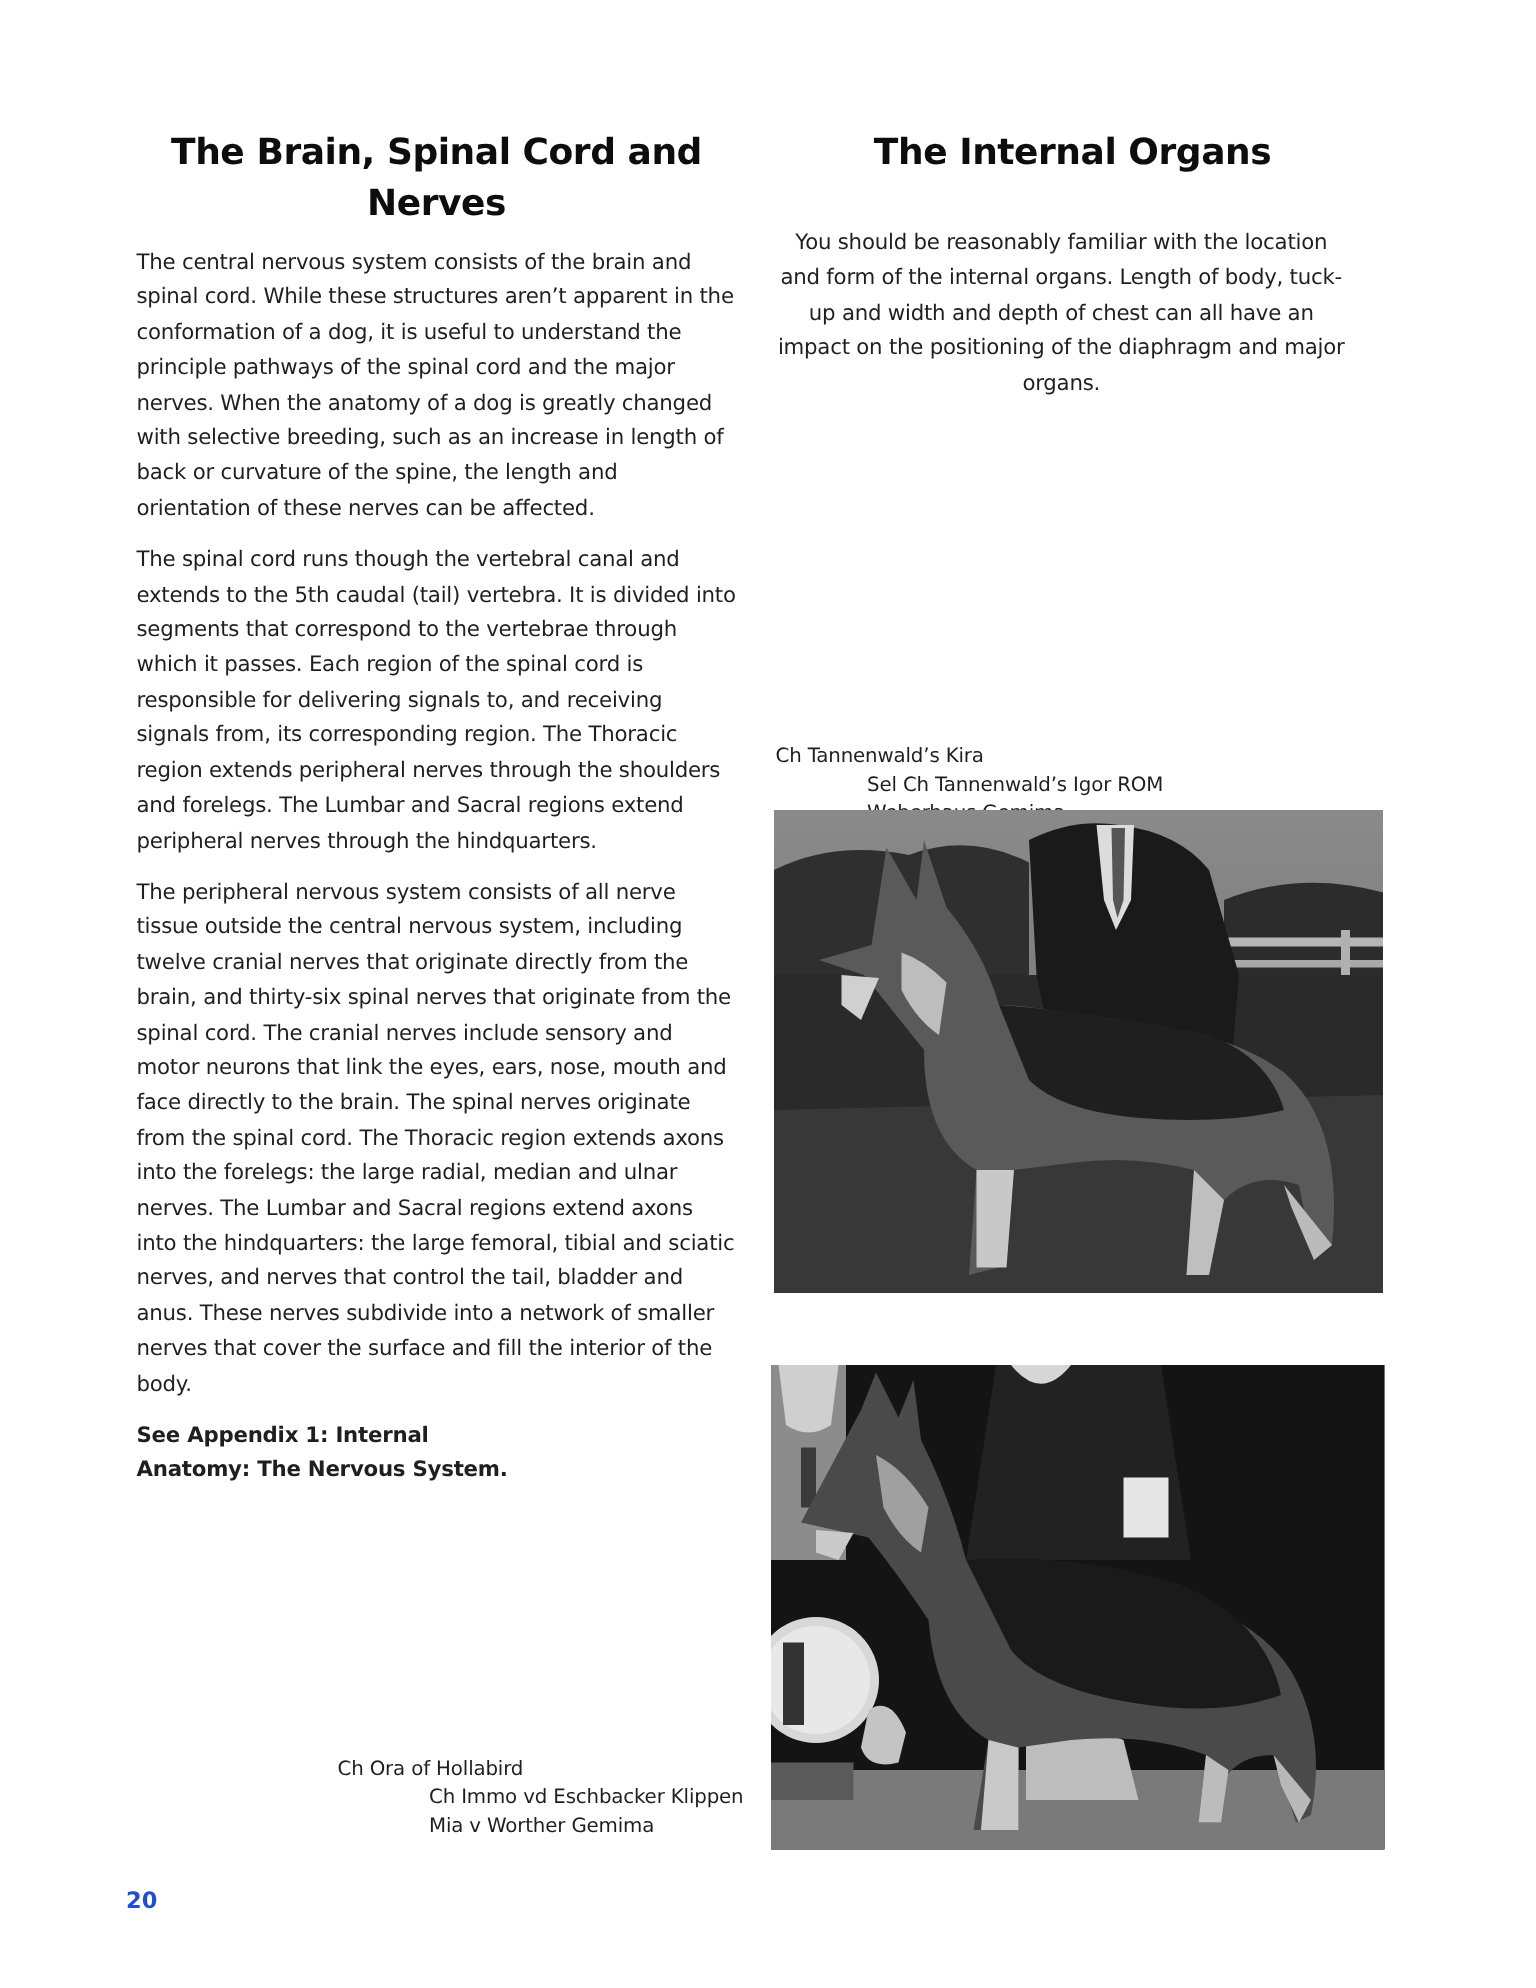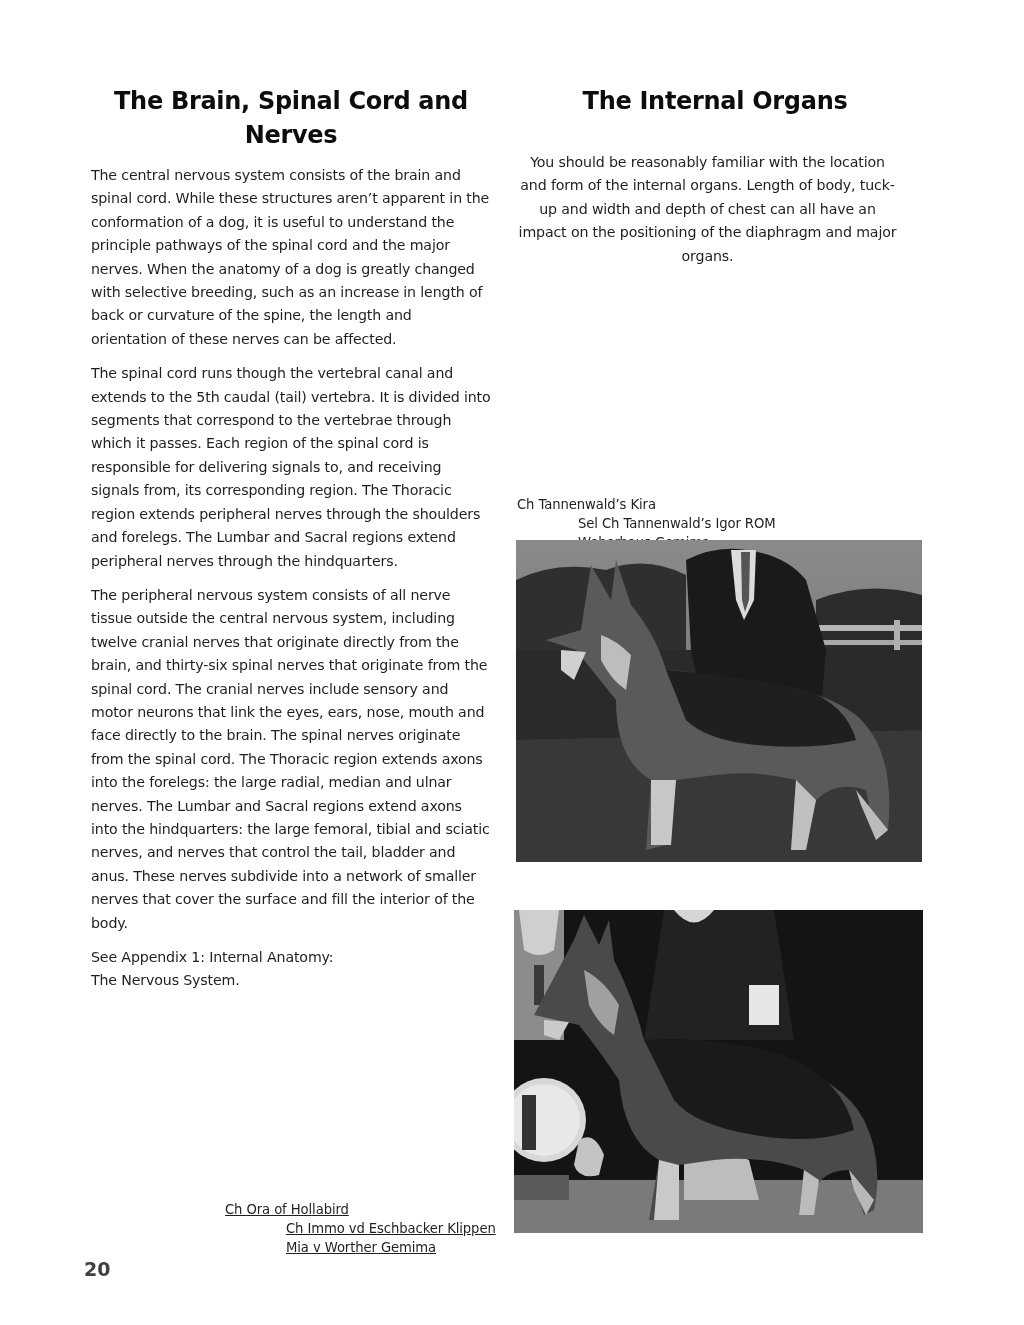--- a/index.html
+++ b/index.html
@@ -7,36 +7,36 @@
   .col { position: absolute; }
   .left { left: 91px; top: 84px; width: 400px; }
   .right { left: 515px; top: 84px; width: 400px; }
   h1 { margin: 0; font-family: "DejaVu Sans", sans-serif; font-weight: bold; font-size: 24px; line-height: 34px; color: #0d0d0d; letter-spacing: -0.3px; text-align: center; }
   .left h1 { margin-bottom: 12px; }
   .right h1 { margin-bottom: 33px; }
   p { margin: 0 0 11px 0; font-family: "DejaVu Sans", sans-serif; font-size: 14.2px; line-height: 23.4px; color: #1f1f1f; letter-spacing: -0.15px; }
   .caption { position: absolute; font-family: "DejaVu Sans", sans-serif; font-size: 13.2px; line-height: 19px; color: #1f1f1f; letter-spacing: -0.1px; }
   .caption .indent { padding-left: 61px; }
   .cap1 { left: 517px; top: 495px; }
-  .cap2 { left: 225px; top: 1200px; text-decoration: underline; }
+  .cap2 { left: 225px; top: 1170px; }
   .photo { position: absolute; overflow: hidden; background: #3a3a3a; }
   .photo1 { left: 516px; top: 540px; width: 406px; height: 322px; }
   .photo2 { left: 514px; top: 910px; width: 409px; height: 323px; background: #151515; }
   .photo svg { display: block; width: 100%; height: 100%; }
-  .page-number { position: absolute; left: 84px; top: 1258px; font-family: "DejaVu Sans", sans-serif; font-weight: bold; font-size: 19px; color: #404040; }
+  .page-number { position: absolute; left: 84px; top: 1258px; font-family: "DejaVu Sans", sans-serif; font-weight: bold; font-size: 15px; color: #1d4ed8; }
 </style>
 </head>
 <body>
 
 <div class="col left">
   <h1>The Brain, Spinal Cord and Nerves</h1>
   <p>The central nervous system consists of the brain and spinal cord. While these structures aren’t apparent in the conformation of a dog, it is useful to understand the principle pathways of the spinal cord and the major nerves. When the anatomy of a dog is greatly changed with selective breeding, such as an increase in length of back or curvature of the spine, the length and orientation of these nerves can be affected.</p>
   <p>The spinal cord runs though the vertebral canal and extends to the 5th caudal (tail) vertebra. It is divided into segments that correspond to the vertebrae through which it passes. Each region of the spinal cord is responsible for delivering signals to, and receiving signals from, its corresponding region. The Thoracic region extends peripheral nerves through the shoulders and forelegs. The Lumbar and Sacral regions extend peripheral nerves through the hindquarters.</p>
   <p>The peripheral nervous system consists of all nerve tissue outside the central nervous system, including twelve cranial nerves that originate directly from the brain, and thirty-six spinal nerves that originate from the spinal cord. The cranial nerves include sensory and motor neurons that link the eyes, ears, nose, mouth and face directly to the brain. The spinal nerves originate from the spinal cord. The Thoracic region extends axons into the forelegs: the large radial, median and ulnar nerves. The Lumbar and Sacral regions extend axons into the hindquarters: the large femoral, tibial and sciatic nerves, and nerves that control the tail, bladder and anus. These nerves subdivide into a network of smaller nerves that cover the surface and fill the interior of the body.</p>
-  <p style="width:270px;">See Appendix 1: Internal Anatomy: The Nervous System.</p>
+  <p style="width:270px;font-weight:bold;">See Appendix 1: Internal Anatomy: The Nervous System.</p>
 </div>
 
 <div class="col right">
   <h1>The Internal Organs</h1>
   <p style="width:385px;text-align:center;">You should be reasonably familiar with the location and form of the internal organs. Length of body, tuck-up and width and depth of chest can all have an impact on the positioning of the diaphragm and major organs.</p>
 </div>
 
 <div class="caption cap1">
   <div>Ch Tannenwald’s Kira</div>
   <div class="indent">Sel Ch Tannenwald’s Igor ROM</div>

